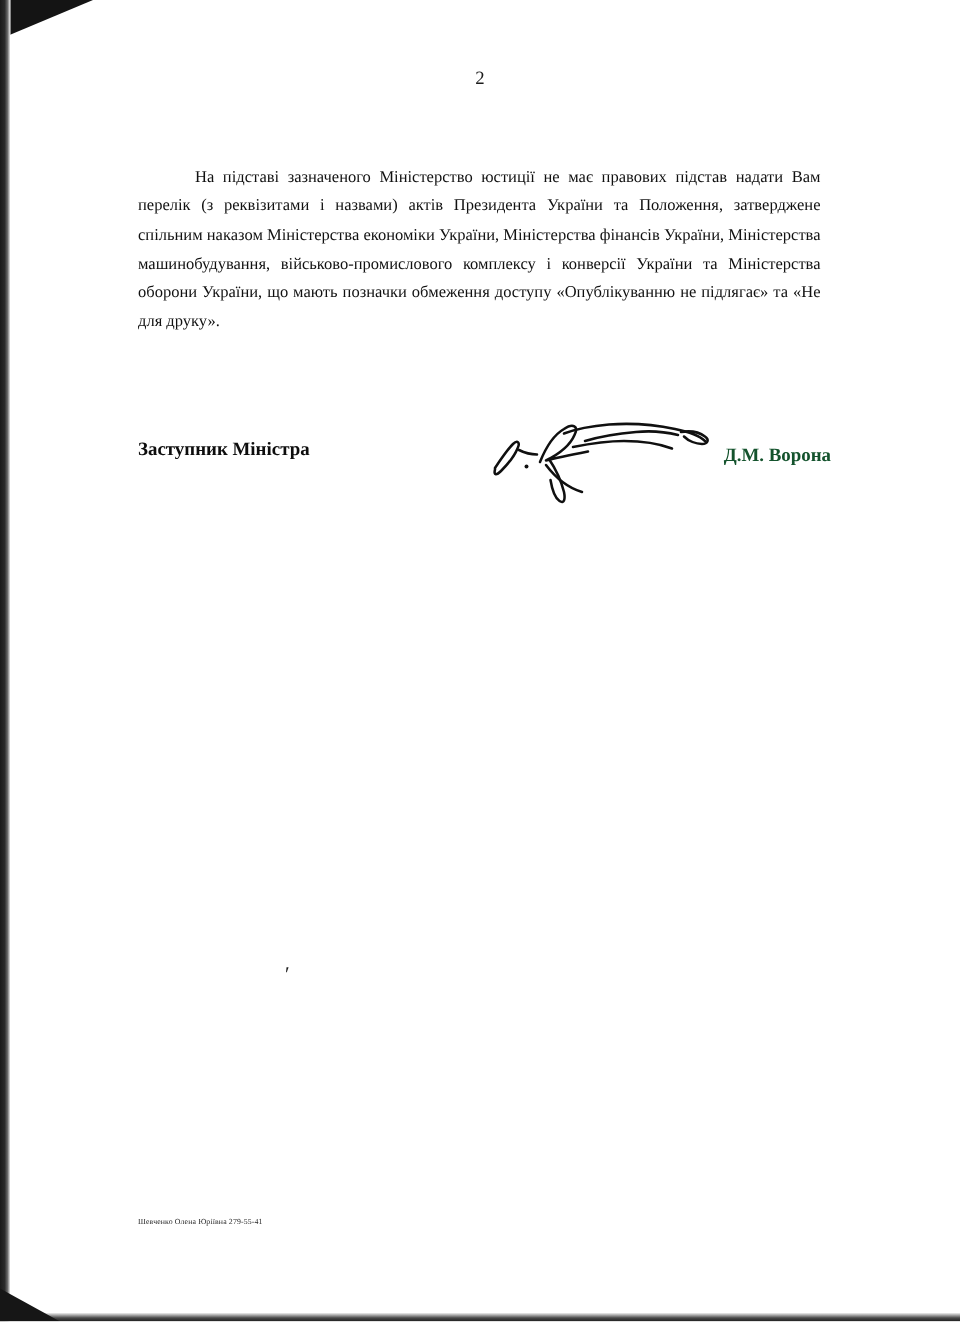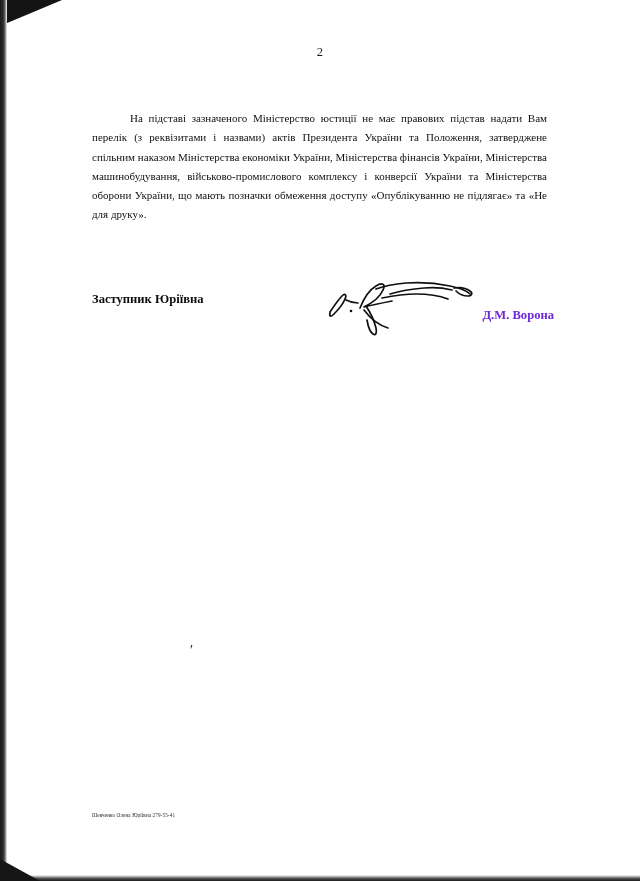--- a/index.html
+++ b/index.html
@@ -89,24 +89,24 @@
     left: 0;
     top: 0;
     font-size: 12.6px;
     font-weight: bold;
     color: #0d0d0d;
     white-space: nowrap;
   }
   .signer-name {
     position: absolute;
     right: 0;
-    top: 16px;
+    top: 4px;
     font-size: 12.6px;
     font-weight: bold;
-    color: #6d28d9;
+    color: #14532d;
     white-space: nowrap;
     text-align: right;
   }
   .signature-mark {
     position: absolute;
     left: 228px;
     top: -22px;
     width: 180px;
     height: 70px;
   }
@@ -139,21 +139,21 @@
   <div class="scan-edge-top-left"></div>
   <div class="scan-edge-left"></div>
   <div class="scan-edge-bottom"></div>
   <div class="scan-edge-bottom-left"></div>
 
   <div class="page-number">2</div>
 
   <p class="body-text">На підставі зазначеного Міністерство юстиції не має правових підстав надати Вам перелік (з реквізитами і назвами) актів Президента України  та Положення, затверджене спільним наказом Міністерства економіки України, Міністерства фінансів України, Міністерства машинобудування, військово-промислового комплексу і конверсії України та Міністерства оборони України, що мають позначки обмеження доступу  «Опублікуванню не підлягає» та «Не для друку».</p>
 
   <div class="signature-row">
-    <span class="signer-title">Заступник Юріївна</span>
+    <span class="signer-title">Заступник Міністра</span>
 
     <svg class="signature-mark" viewBox="0 0 180 70" xmlns="http://www.w3.org/2000/svg">
       <g fill="none" stroke="#101010" stroke-width="1.7" stroke-linecap="round" stroke-linejoin="round">
         <path d="M10 42 C14 36 18 30 22 26 C25 23 27 25 25 29 C23 34 18 40 14 44 C11 47 9 47 10 43 Z"></path>
         <path d="M26 30 C30 32 34 33 38 33"></path>
         <circle cx="31" cy="41" r="1.3" fill="#101010" stroke="none"></circle>
         <path d="M40 38 C44 28 49 20 56 16 C62 12 66 14 63 20 C60 27 52 33 44 37 C52 35 62 33 72 31"></path>
         <path d="M56 19 C64 16 74 14 86 13 C100 12 116 13 130 16 C140 18 147 21 150 24"></path>
         <path d="M70 24 C80 21 92 19 104 18 C114 17 124 18 132 20"></path>
         <path d="M62 28 C72 26 84 24 96 24 C108 24 120 26 128 29"></path>

